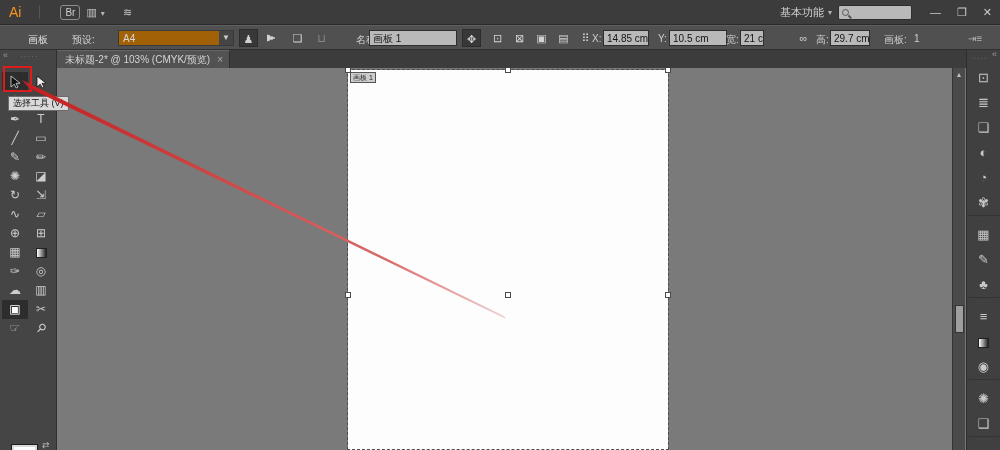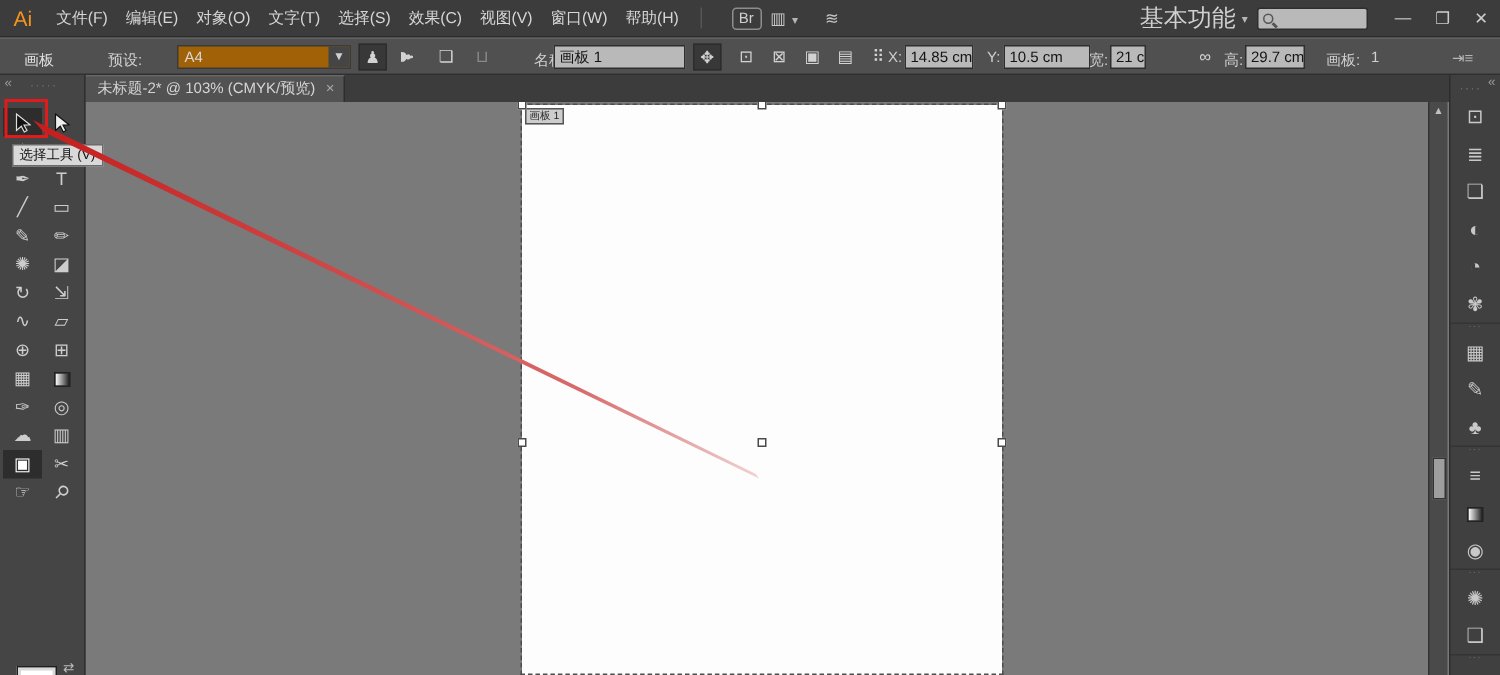--- a/index.html
+++ b/index.html
@@ -11,21 +11,21 @@
   #menubar { position:absolute; left:0; top:0; width:1000px; height:25px;
              background:#3c3c3c; border-bottom:1px solid #2a2a2a;
              display:flex; align-items:center; z-index:10; }
   #ai-logo { color:#f7941d; font-weight:normal; font-size:14px; padding:0 10px 0 9px; }
   .menu-item { color:#d6d6d6; font-size:10.5px; padding:0 6px; height:25px;
                line-height:25px; cursor:default; }
   .mb-sep { width:1px; height:14px; background:#555; margin:0 8px; }
   .mb-icon { color:#c9c9c9; font-size:11px; padding:0 6px; }
   #br-btn { color:#cfcfcf; font-size:10px; border:1px solid #8d8d8d; border-radius:3px;
             padding:1px 4px; margin-left:12px; }
-  #workspace { color:#d0d0d0; font-size:16px; margin-left:auto; }
+  #workspace { color:#d0d0d0; font-size:11px; margin-left:auto; }
   .dd-arrow { color:#b5b5b5; font-size:8px; padding:0 6px 0 4px; }
   #searchbox { width:74px; height:15px; background:#b9b9b9; border:1px solid #2e2e2e;
                border-radius:2px; display:flex; align-items:center; padding:0 3px; }
   .mag { width:7px; height:7px; border:1.5px solid #555; border-radius:50%; position:relative; }
   .mag::after { content:""; position:absolute; width:4px; height:1.5px; background:#555;
                 transform:rotate(45deg); left:5px; top:6px; }
   .win-btn { color:#cccccc; font-size:11px; padding:0 8px; }
 
   
   #controlbar { position:absolute; left:0; top:25px; width:1000px; height:25px;
@@ -114,37 +114,36 @@
              border:1px solid #6b6b6b; color:#111; font-size:9px; line-height:13px;
              padding:0 4px; white-space:nowrap; z-index:40; }
   #anno { position:absolute; left:0; top:0; width:1000px; height:450px;
           pointer-events:none; z-index:60; }
 </style>
 </head>
 <body>
 
 <div id="menubar">
   <span id="ai-logo">Ai</span>
-  <span id="menu-items"><span class="menu-item">文件(F)</span><span class="menu-item">编辑(E)</span><span class="menu-item">对象(O)</span><span class="menu-item">文字(T)</span><span class="menu-item">选择(S)</span><span class="menu-item">效果(C)</span><span class="menu-item">视图(V)</span><span class="menu-item">窗口(W)</span><span class="menu-item">帮助(H)</span></span>
   <span class="mb-sep"></span>
   <span id="br-btn">Br</span>
   <span class="mb-icon"><span>▥</span><span class="dd-arrow">▾</span></span>
   <span class="mb-icon">≋</span>
   <span id="workspace">基本功能</span>
   <span class="dd-arrow">▾</span>
   <span id="searchbox">
       <span class="mag"></span>
     </span>
   <span class="win-btn" style="margin-left:10px">—</span>
   <span class="win-btn">❐</span>
   <span class="win-btn">✕</span>
 </div>
 
 <div id="controlbar">
-  <span class="lbl" style="left:16px;color:#e2e2e2">画板</span>
+  <span class="lbl" style="left:28px;color:#e2e2e2">画板</span>
   <span class="lbl" style="left:72px">预设:</span>
   <span id="preset-combo"><span>A4</span><span class="arr">▼</span></span>
   <span class="cb-btn pressed" style="left:239px">♟</span>
   <span class="cb-btn" style="left:261px;transform:rotate(90deg)">♟</span>
   <span class="cb-btn" style="left:288px">❏</span>
   <span class="cb-btn dim" style="left:312px">⊔</span>
   <span class="lbl" style="left:356px">名称:</span>
   <span class="cb-input" style="left:369px;width:88px">画板 1</span>
   <span class="cb-btn pressed" style="left:462px">✥</span>
   <span id="cb-viewopts"><span class="cb-btn" style="left: 488px;">⊡</span><span class="cb-btn" style="left: 510px;">⊠</span><span class="cb-btn" style="left: 532px;">▣</span><span class="cb-btn" style="left: 554px;">▤</span><span class="cb-btn" style="left: 576px;">⠿</span></span>

